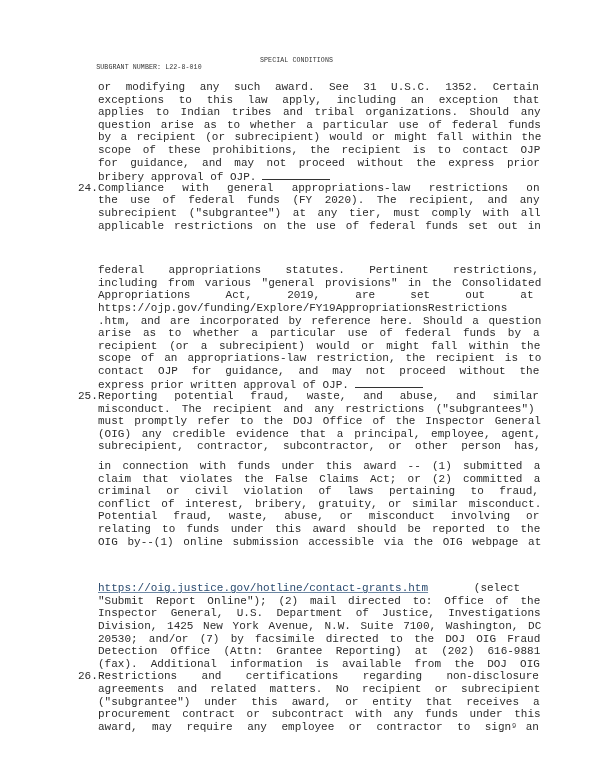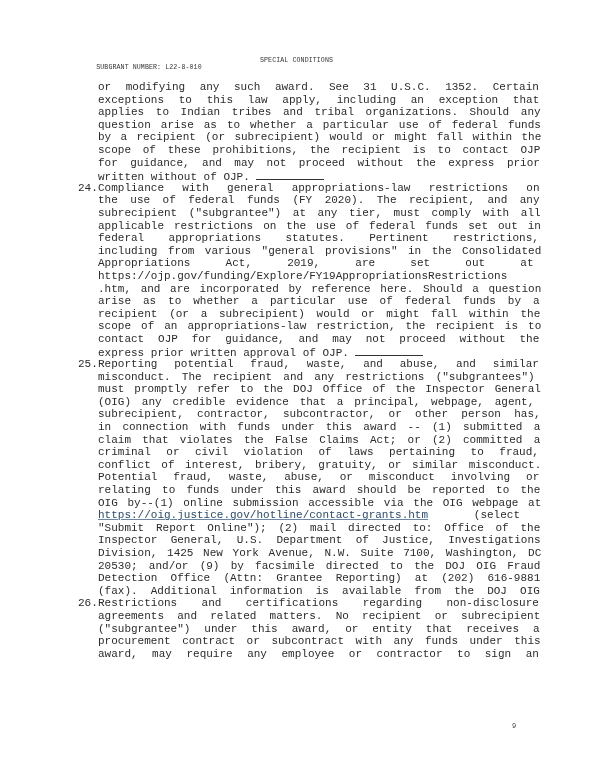--- a/index.html
+++ b/index.html
@@ -29,61 +29,61 @@
   <div class="body">
 
     <div>
       <div class="line" style="display: inline-block; white-space: nowrap; word-spacing: 7.91493px;">or modifying any such award. See 31 U.S.C. 1352. Certain</div>
       <div class="line" style="display: inline-block; white-space: nowrap; word-spacing: 8.12109px;">exceptions to this law apply, including an exception that</div>
       <div class="line" style="display: inline-block; white-space: nowrap; word-spacing: 4.99023px;">applies to Indian tribes and tribal organizations. Should any</div>
       <div class="line" style="display: inline-block; white-space: nowrap; word-spacing: 3.36563px;">question arise as to whether a particular use of federal funds</div>
       <div class="line" style="display: inline-block; white-space: nowrap; word-spacing: 2.73906px;">by a recipient (or subrecipient) would or might fall within the</div>
       <div class="line" style="display: inline-block; white-space: nowrap; word-spacing: 5.13194px;">scope of these prohibitions, the recipient is to contact OJP</div>
       <div class="line" style="display: inline-block; white-space: nowrap; word-spacing: 5.82639px;">for guidance, and may not proceed without the express prior</div>
-      <div class="line last"><span>written without of OJP.</span><span class="blank"></span></div>
+      <div class="line last"><span>bribery approval of OJP.</span><span class="blank"></span></div>
     </div>
 
     <div>
       <div class="line num"><span class="n">24.</span><span style="display: inline-block; white-space: nowrap; word-spacing: 11.7406px;">Compliance with general appropriations-law restrictions on</span></div>
       <div class="line" style="display: inline-block; white-space: nowrap; word-spacing: 5.87031px;">the use of federal funds (FY 2020). The recipient, and any</div>
       <div class="line" style="display: inline-block; white-space: nowrap; word-spacing: 4.99023px;">subrecipient ("subgrantee") at any tier, must comply with all</div>
       <div class="line" style="display: inline-block; white-space: nowrap; word-spacing: 3.36563px;">applicable restrictions on the use of federal funds set out in</div>
-      <div class="line" style="display: inline-block; white-space: nowrap; word-spacing: 17.8086px;">federal appropriations statutes. Pertinent restrictions,</div>
+      <div class="line" style="display: inline-block; white-space: nowrap; word-spacing: 17.8086px; margin-top: 32px;">federal appropriations statutes. Pertinent restrictions,</div>
       <div class="line" style="display: inline-block; white-space: nowrap; word-spacing: 3.91295px;">including from various "general provisions" in the Consolidated</div>
       <div class="line" style="display: inline-block; white-space: nowrap; word-spacing: 28.5755px;">Appropriations Act, 2019, are set out at</div>
       <div class="line" style="display: inline-block; white-space: nowrap;">https://ojp.gov/funding/Explore/FY19AppropriationsRestrictions</div>
       <div class="line" style="display: inline-block; white-space: nowrap; word-spacing: 3.0434px;">.htm, and are incorporated by reference here. Should a question</div>
       <div class="line" style="display: inline-block; white-space: nowrap; word-spacing: 5.33665px;">arise as to whether a particular use of federal funds by a</div>
       <div class="line" style="display: inline-block; white-space: nowrap; word-spacing: 5.13194px;">recipient (or a subrecipient) would or might fall within the</div>
       <div class="line" style="display: inline-block; white-space: nowrap; word-spacing: 3.42383px;">scope of an appropriations-law restriction, the recipient is to</div>
       <div class="line" style="display: inline-block; white-space: nowrap; word-spacing: 7.21875px;">contact OJP for guidance, and may not proceed without the</div>
       <div class="line last"><span>express prior written approval of OJP.</span><span class="blank"></span></div>
     </div>
 
     <div>
       <div class="line num"><span class="n">25.</span><span style="display: inline-block; white-space: nowrap; word-spacing: 10.1763px;">Reporting potential fraud, waste, and abuse, and similar</span></div>
       <div class="line" style="display: inline-block; white-space: nowrap; word-spacing: 4.5651px;">misconduct. The recipient and any restrictions ("subgrantees")</div>
       <div class="line" style="display: inline-block; white-space: nowrap; word-spacing: 3.36563px;">must promptly refer to the DOJ Office of the Inspector General</div>
-      <div class="line" style="display: inline-block; white-space: nowrap; word-spacing: 4.20703px;">(OIG) any credible evidence that a principal, webpage, agent,</div>
+      <div class="line" style="display: inline-block; white-space: nowrap; word-spacing: 4.20703px;">(OIG) any credible evidence that a principal, employee, agent,</div>
       <div class="line" style="display: inline-block; white-space: nowrap; word-spacing: 6.65365px;">subrecipient, contractor, subcontractor, or other person has,</div>
-      <div class="line" style="display: inline-block; white-space: nowrap; word-spacing: 4.61875px;">in connection with funds under this award -- (1) submitted a</div>
+      <div class="line" style="display: inline-block; white-space: nowrap; word-spacing: 4.61875px; margin-top: 7px;">in connection with funds under this award -- (1) submitted a</div>
       <div class="line" style="display: inline-block; white-space: nowrap; word-spacing: 4.61875px;">claim that violates the False Claims Act; or (2) committed a</div>
       <div class="line" style="display: inline-block; white-space: nowrap; word-spacing: 8.9043px;">criminal or civil violation of laws pertaining to fraud,</div>
       <div class="line" style="display: inline-block; white-space: nowrap; word-spacing: 3.91295px;">conflict of interest, bribery, gratuity, or similar misconduct.</div>
       <div class="line" style="display: inline-block; white-space: nowrap; word-spacing: 9.28125px;">Potential fraud, waste, abuse, or misconduct involving or</div>
       <div class="line" style="display: inline-block; white-space: nowrap; word-spacing: 4.61875px;">relating to funds under this award should be reported to the</div>
       <div class="line" style="display: inline-block; white-space: nowrap; word-spacing: 3.0434px;">OIG by--(1) online submission accessible via the OIG webpage at</div>
-      <div class="line" style="text-align-last: left; display:flex; justify-content: space-between;">
+      <div class="line" style="text-align-last: left; display:flex; justify-content: space-between; margin-top: 34px;">
         <a class="link">https://oig.justice.gov/hotline/contact-grants.htm</a>
         <span>(select</span>
       </div>
       <div class="line" style="display: inline-block; white-space: nowrap; word-spacing: 5.13194px;">"Submit Report Online"); (2) mail directed to: Office of the</div>
       <div class="line" style="display: inline-block; white-space: nowrap; word-spacing: 6.65365px;">Inspector General, U.S. Department of Justice, Investigations</div>
       <div class="line" style="display: inline-block; white-space: nowrap; word-spacing: 3.0434px;">Division, 1425 New York Avenue, N.W. Suite 7100, Washington, DC</div>
-      <div class="line" style="display: inline-block; white-space: nowrap; word-spacing: 4.61875px;">20530; and/or (9) by facsimile directed to the DOJ OIG Fraud</div>
+      <div class="line" style="display: inline-block; white-space: nowrap; word-spacing: 4.61875px;">20530; and/or (7) by facsimile directed to the DOJ OIG Fraud</div>
       <div class="line" style="display: inline-block; white-space: nowrap; word-spacing: 6.59821px;">Detection Office (Attn: Grantee Reporting) at (202) 616-9881</div>
       <div class="line" style="display: inline-block; white-space: nowrap; word-spacing: 6.55469px;">(fax). Additional information is available from the DOJ OIG</div>
     </div>
 
     <div>
       <div class="line num"><span class="n">26.</span><span style="display: inline-block; white-space: nowrap; word-spacing: 17.8086px;">Restrictions and certifications regarding non-disclosure</span></div>
       <div class="line" style="display: inline-block; white-space: nowrap; word-spacing: 6.59821px;">agreements and related matters. No recipient or subrecipient</div>
       <div class="line" style="display: inline-block; white-space: nowrap; word-spacing: 7.33789px;">("subgrantee") under this award, or entity that receives a</div>
       <div class="line" style="display: inline-block; white-space: nowrap; word-spacing: 4.99023px;">procurement contract or subcontract with any funds under this</div>
       <div class="line" style="display: inline-block; white-space: nowrap; word-spacing: 7.91493px;">award, may require any employee or contractor to sign an</div>

